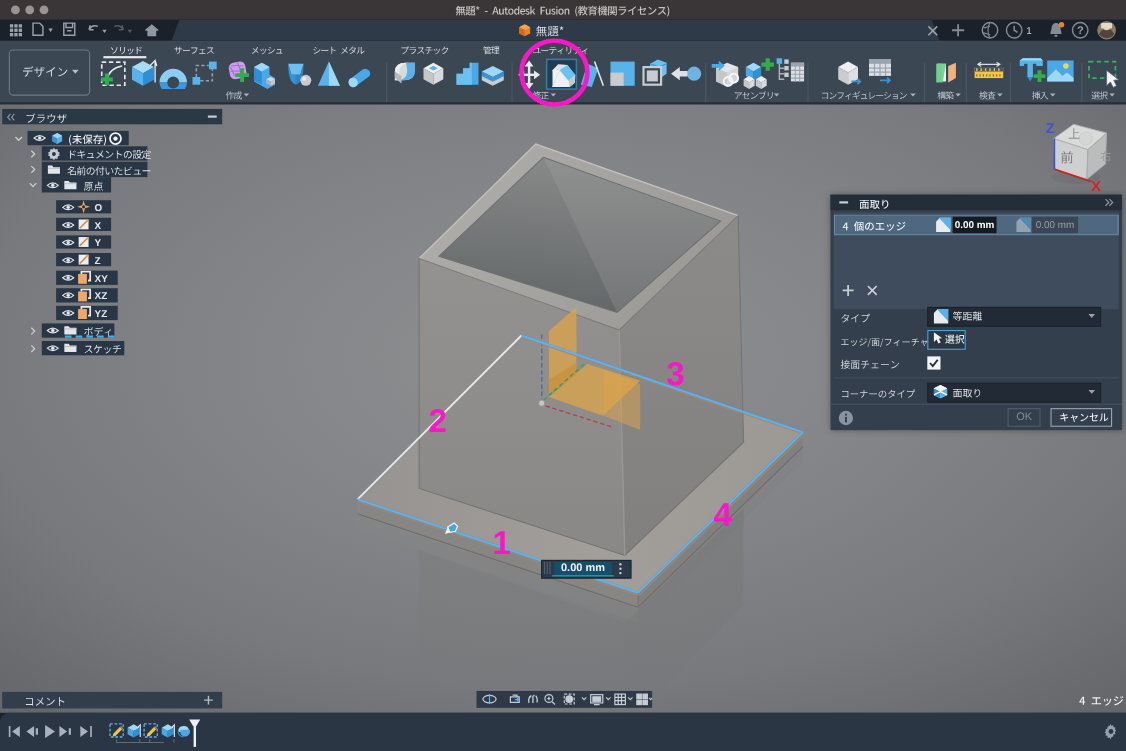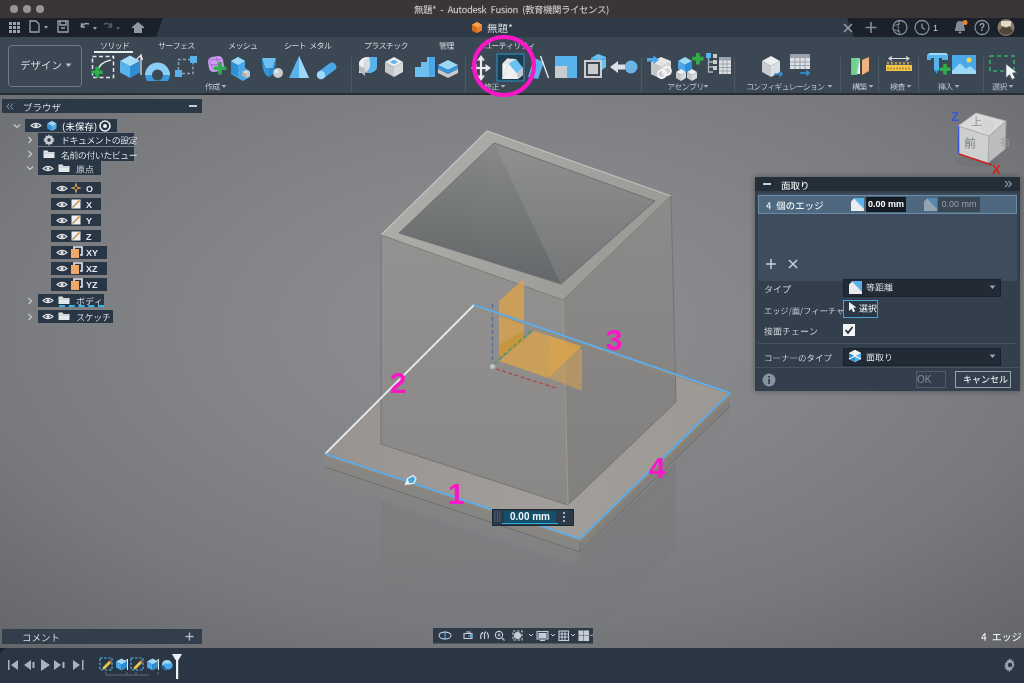--- a/index.html
+++ b/index.html
@@ -753,21 +753,21 @@
   </svg>
 <svg class="abs" style="left:989px;top:354px" width="7" height="5" viewBox="0 0 7 5">
     <path d="M0.5 0.5L3.5 4 6.5 0.5z" fill="#9aa4ae"></path>
   </svg>
 <div class="abs" style="left:755px;top:367px;width:265px;height:1px;background:#45515e;"></div>
 <svg class="abs" style="left:762px;top:373px" width="14" height="14" viewBox="0 0 14 14">
     <circle cx="7" cy="7" r="6.5" fill="#8793a0"></circle>
     <rect x="6.2" y="6" width="1.7" height="5" fill="#333f4c"></rect>
     <rect x="6.2" y="3" width="1.7" height="1.8" fill="#333f4c"></rect>
   </svg>
-<div class="abs" style="left:916px;top:371px;width:28px;height:15px;border:1px solid #525d68;color:#828c96;font-size:10px;text-align:left;line-height:15px;">OK</div>
+<div class="abs" style="left:916px;top:371px;width:28px;height:15px;border:1px solid #525d68;color:#828c96;font-size:10px;text-align:center;line-height:15px;">OK</div>
 <div class="abs" style="left:955px;top:371px;width:54px;height:15px;border:1px solid #9aa4ae;"></div>
 <svg class="jt " style="left:963.0px;top:374.0px" width="47" height="13" viewBox="0 0 47 13">
     <path d="M0.9 -2.5 1.1 -1.6C1.3 -1.6 1.6 -1.7 1.9 -1.7C2.4 -1.8 3.3 -2 4.3 -2.1L4.6 -0.4C4.6 -0.1 4.7 0.2 4.7 0.5L5.7 0.3C5.7 0 5.6 -0.3 5.5 -0.6L5.2 -2.3L7.3 -2.6C7.6 -2.7 7.9 -2.7 8.1 -2.8L7.9 -3.7C7.7 -3.6 7.4 -3.6 7.1 -3.5L5 -3.1L4.7 -4.8L6.6 -5.1C6.9 -5.1 7.2 -5.2 7.4 -5.2L7.2 -6.1C7 -6.1 6.7 -6 6.5 -6C6.1 -5.9 5.3 -5.8 4.5 -5.6L4.3 -6.6C4.3 -6.7 4.3 -7 4.2 -7.2L3.2 -7C3.3 -6.8 3.4 -6.6 3.4 -6.4L3.6 -5.5C2.8 -5.4 2 -5.3 1.7 -5.2C1.4 -5.2 1.2 -5.2 0.9 -5.2L1.1 -4.2C1.4 -4.2 1.6 -4.3 1.9 -4.3L3.8 -4.6L4.1 -3L1.8 -2.6C1.5 -2.6 1.1 -2.5 0.9 -2.5Z M16.8 -4.3 16.3 -4.7C16.2 -4.7 16 -4.6 15.9 -4.6C15.6 -4.5 14.1 -4.2 12.9 -4L12.7 -5C12.6 -5.2 12.6 -5.4 12.5 -5.6L11.6 -5.4C11.7 -5.2 11.7 -5 11.8 -4.8L12.1 -3.8L11.1 -3.7C10.8 -3.6 10.5 -3.6 10.3 -3.6L10.5 -2.7L12.3 -3.1C12.6 -1.8 13 -0.3 13.1 0.2C13.2 0.4 13.3 0.6 13.3 0.9L14.3 0.6C14.2 0.4 14.1 0.1 14 -0C13.9 -0.5 13.5 -2 13.1 -3.2L15.6 -3.7C15.3 -3.2 14.7 -2.4 14.1 -2L14.9 -1.6C15.6 -2.2 16.5 -3.5 16.8 -4.3Z M20.1 -6.7 19.4 -6C20.1 -5.6 21.2 -4.6 21.7 -4.1L22.4 -4.8C21.9 -5.3 20.7 -6.3 20.1 -6.7ZM19.2 -0.7 19.8 0.2C21.2 -0 22.3 -0.5 23.2 -1.1C24.6 -2 25.7 -3.2 26.4 -4.4L25.8 -5.3C25.3 -4.2 24.2 -2.8 22.7 -1.9C21.8 -1.4 20.7 -0.9 19.2 -0.7Z M35.1 -5.2 34.4 -5.7C34.3 -5.6 34.1 -5.6 33.8 -5.5C33.5 -5.4 32 -5.1 30.6 -4.9V-6.1C30.6 -6.4 30.6 -6.7 30.7 -7H29.6C29.6 -6.7 29.7 -6.4 29.7 -6.1V-4.7C28.7 -4.5 27.9 -4.4 27.5 -4.3L27.7 -3.4L29.7 -3.8V-1.2C29.7 -0.2 30 0.3 31.8 0.3C32.9 0.3 33.8 0.2 34.6 0.1L34.6 -0.9C33.8 -0.7 32.8 -0.6 31.8 -0.6C30.8 -0.6 30.6 -0.8 30.6 -1.4V-4L33.7 -4.6C33.5 -4.1 32.8 -3.2 32.2 -2.6L33 -2.1C33.7 -2.8 34.4 -4 34.8 -4.8C34.9 -4.9 35 -5.1 35.1 -5.2Z M40.6 -0.2 41.2 0.3C41.3 0.2 41.4 0.2 41.6 0.1C42.6 -0.4 43.9 -1.4 44.6 -2.4L44.1 -3.2C43.4 -2.2 42.4 -1.5 41.6 -1.1C41.6 -1.5 41.6 -5.5 41.6 -6.1C41.6 -6.5 41.7 -6.8 41.7 -6.8H40.6C40.6 -6.8 40.7 -6.5 40.7 -6.1C40.7 -5.5 40.7 -1.2 40.7 -0.8C40.7 -0.6 40.7 -0.4 40.6 -0.2ZM36.5 -0.3 37.4 0.3C38.1 -0.4 38.7 -1.2 39 -2.2C39.2 -3.1 39.2 -5 39.2 -6.1C39.2 -6.4 39.3 -6.7 39.3 -6.8H38.2C38.3 -6.6 38.3 -6.4 38.3 -6.1C38.3 -5 38.3 -3.3 38 -2.5C37.8 -1.6 37.3 -0.8 36.5 -0.3Z" transform="translate(0,8.73)" fill="#eceff2"></path>
   </svg>
 <div class="abs" style="left:492px;top:509px;width:80px;height:15px;background:#2a3a49;border:1px solid #1b2733;"></div>
 <svg class="abs" style="left:494px;top:511px" width="7" height="11" viewBox="0 0 7 11">
     <path d="M1 0v11M3.5 0v11M6 0v11" stroke="#53616e" stroke-width="1"></path>
   </svg>
 <div class="abs" style="left:504px;top:510.5px;width:52px;height:12px;background:#14506b;color:#f2f5f7;font-size:10px;font-weight:bold;text-align:center;line-height:12px;">0.00 mm</div>
 <div class="abs" style="left:502px;top:522.5px;width:56px;height:1.6px;background:#27aed8;"></div>

